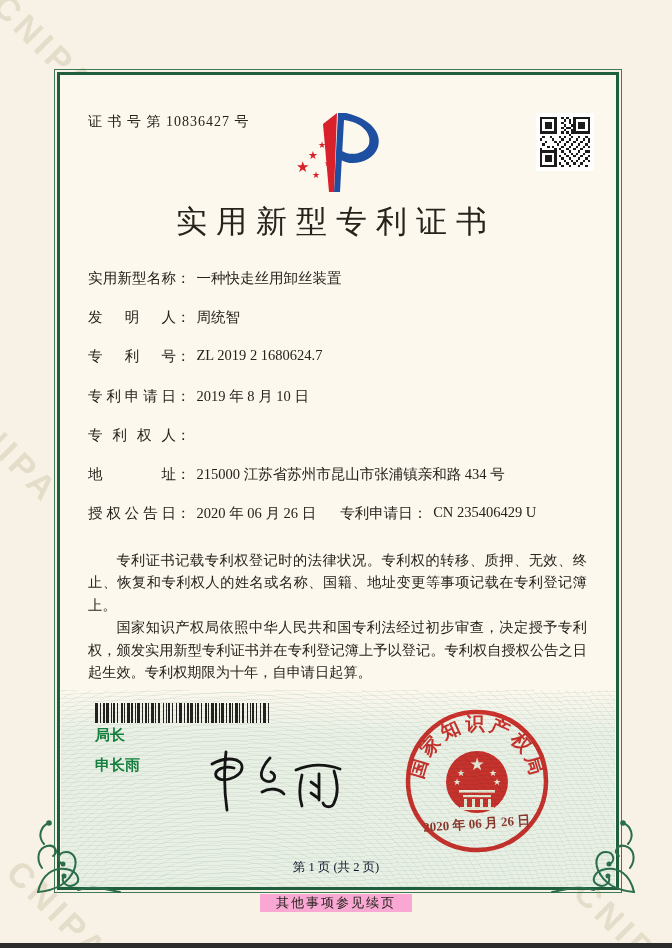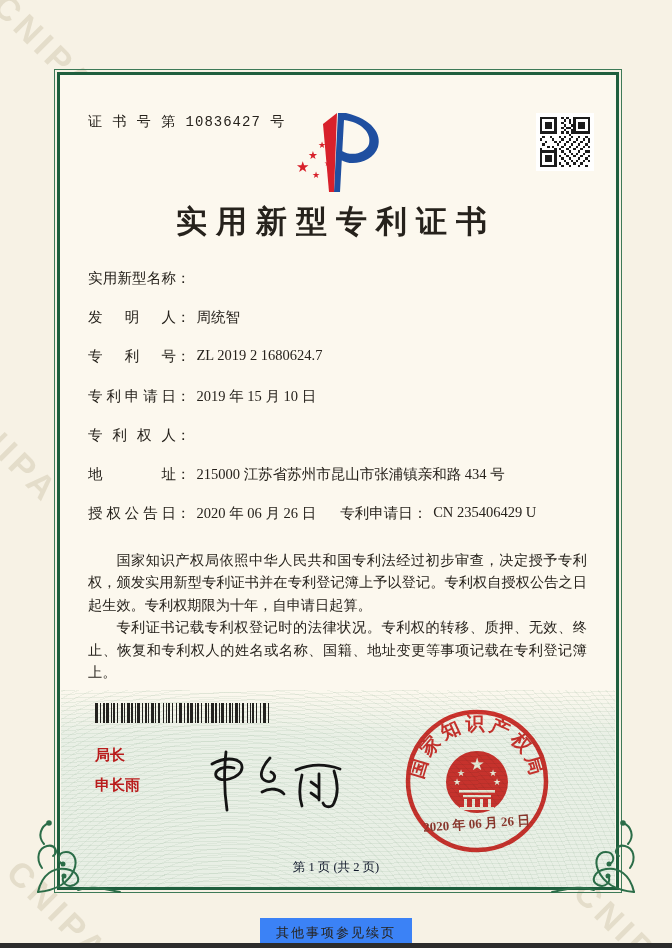--- a/index.html
+++ b/index.html
@@ -15,47 +15,47 @@
          background:#fcf8ee;z-index:2;}
   .green-zone{position:absolute;left:61px;top:690px;width:554px;height:197px;z-index:2;
       background:
         repeating-linear-gradient(178deg, rgba(120,160,125,.13) 0 1px, rgba(0,0,0,0) 1px 4px),
         repeating-radial-gradient(circle at 30% 160%, rgba(120,160,125,.10) 0 1px, rgba(0,0,0,0) 1px 6px),
         linear-gradient(180deg, rgba(232,239,229,0) 0, rgba(232,239,229,.95) 45px, #e8efe5 100%);}
   .corner{position:absolute;width:92px;height:92px;z-index:4;}
   .corner-bl{left:32px;top:806px;}
   .corner-br{left:548px;top:806px;transform:scaleX(-1);}
   
-  .cert-no{position:absolute;left:88px;top:113px;font-size:14px;letter-spacing:1px;z-index:3;font-family:Liberation Mono, monospace;}
+  .cert-no{position:absolute;left:88px;top:113px;font-size:14px;letter-spacing:1px;z-index:3;}
   .logo{position:absolute;left:288px;top:110px;z-index:3;}
   .qr-box{position:absolute;left:536px;top:113px;width:58px;height:58px;background:#fff;z-index:3;
           display:flex;align-items:center;justify-content:center;}
   .title{position:absolute;left:0;width:672px;top:201px;text-align:center;
-         font-size:31px;font-weight:700;letter-spacing:9px;z-index:3;}
+         font-size:31px;font-weight:400;letter-spacing:9px;z-index:3;}
   
   .fields{position:absolute;left:88px;top:269px;width:505px;z-index:3;font-size:14.5px;}
   .frow{height:39.2px;display:flex;align-items:flex-start;white-space:nowrap;}
   .flabel{display:inline-block;width:88px;text-align:justify;text-align-last:justify;}
   .fcolon{margin-right:6px;}
   .grp2{margin-left:24px;}
   
   .body-text{position:absolute;left:88px;top:549px;width:499px;z-index:3;
              font-size:14.2px;line-height:22.4px;text-align:justify;}
   .body-text p{margin:0;text-indent:2em;}
   
   .barcode{position:absolute;left:95px;top:703px;z-index:3;}
-  .director{position:absolute;left:95px;top:740px;z-index:3;
+  .director{position:absolute;left:95px;top:720px;z-index:3;
             font-family:"Liberation Sans","DejaVu Sans",sans-serif;
-            font-size:15px;font-weight:600;line-height:30px;color:#b91c1c;}
+            font-size:15px;font-weight:600;line-height:30px;color:#15803d;}
   .signature{position:absolute;left:198px;top:748px;z-index:3;}
   .seal{position:absolute;left:402px;top:706px;z-index:4;opacity:.92;mix-blend-mode:multiply;}
   .page-info{position:absolute;left:0;width:672px;top:859px;text-align:center;
              font-size:12.5px;z-index:3;color:#0f172a;}
   .footer-note{position:absolute;left:50%;transform:translateX(-50%);top:894px;
-               background:#3b82f6;padding:6px 16px;font-size:13px;z-index:5;letter-spacing:2px;margin-top:24px;}
+               background:#f9a8d4;padding:0 16px;font-size:13px;z-index:5;letter-spacing:2px;}
   .scan-edge{position:absolute;left:0;right:0;bottom:0;height:5px;background:#2c2c2c;z-index:6;}
 </style>
 </head>
 <body>
 
 <div class="stage">
 
   <div class="wm" style="left:44px;top:45px;">CNIPA</div>
   <div class="wm" style="left:220px;top:172px;">CNIPA</div>
   <div class="wm" style="left:465px;top:330px;">CNIPA</div>
@@ -132,35 +132,36 @@
       </g>
     </svg>
   </div>
 
   <div class="title">实用新型专利证书</div>
 
   <div class="fields">
     <div class="frow">
       <span class="flabel">实用新型名称</span>
         <span class="fcolon">：</span>
+      <span>一种快走丝用卸丝装置</span>
     </div>
     <div class="frow">
       <span class="flabel">发明人</span>
         <span class="fcolon">：</span>
       <span>周统智</span>
     </div>
     <div class="frow">
       <span class="flabel">专利号</span>
         <span class="fcolon">：</span>
       <span>ZL 2019 2 1680624.7</span>
     </div>
     <div class="frow">
       <span class="flabel">专利申请日</span>
         <span class="fcolon">：</span>
-      <span>2019 年 15 月 10 日</span>
+      <span>2019 年 8 月 10 日</span>
     </div>
     <div class="frow">
       <span class="flabel">专利权人</span>
         <span class="fcolon">：</span>
     </div>
     <div class="frow">
       <span class="flabel">地址</span>
         <span class="fcolon">：</span>
       <span>215000 江苏省苏州市昆山市张浦镇亲和路 434 号</span>
     </div>
@@ -168,22 +169,22 @@
       <span class="flabel">授权公告日</span>
         <span class="fcolon">：</span>
       <span>2020 年 06 月 26 日</span>
       <span class="grp2">专利申请日</span>
         <span class="fcolon">：</span>
       <span>CN 235406429 U</span>
     </div>
   </div>
 
   <div class="body-text">
+    <p>专利证书记载专利权登记时的法律状况。专利权的转移、质押、无效、终止、恢复和专利权人的姓名或名称、国籍、地址变更等事项记载在专利登记簿上。</p>
     <p>国家知识产权局依照中华人民共和国专利法经过初步审查，决定授予专利权，颁发实用新型专利证书并在专利登记簿上予以登记。专利权自授权公告之日起生效。专利权期限为十年，自申请日起算。</p>
-    <p>专利证书记载专利权登记时的法律状况。专利权的转移、质押、无效、终止、恢复和专利权人的姓名或名称、国籍、地址变更等事项记载在专利登记簿上。</p>
   </div>
 
   <div class="barcode">
     <svg width="174" height="20" viewBox="0 0 174 20">
       <line x1="0" y1="10" x2="174" y2="10" stroke="#23221f" stroke-width="20" stroke-dasharray="3 2 1 2 2 1 3 2 1 1 2 2 1 3 2 1 1 2 3 1 2 2 1 1 3 2 1 2 2 1 1 2 3 1 1 2 2 3 1 2 1 1 2 2 1 3 1 2"></line>
     </svg>
   </div>
 
   <div class="director">
     <div>局长</div>

